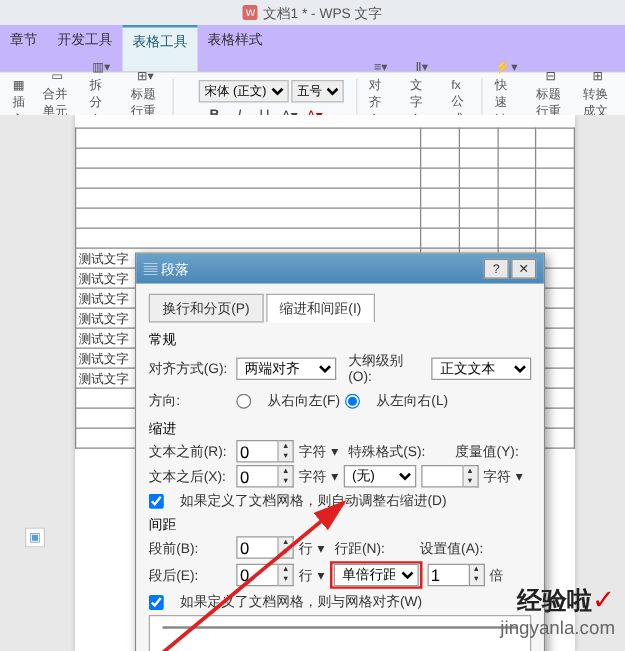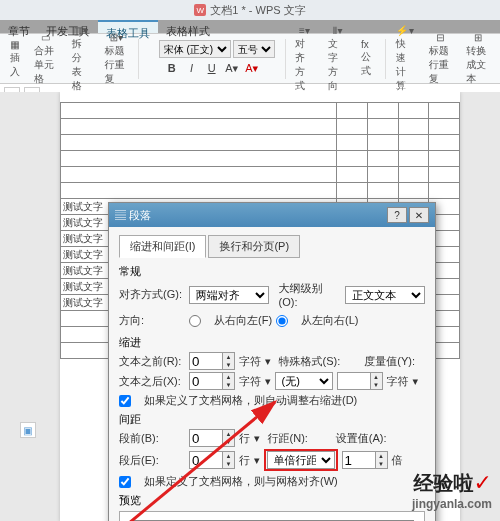--- a/index.html
+++ b/index.html
@@ -1,19 +1,19 @@
 <!DOCTYPE html>
 <html><head>
 <meta charset="utf-8">
 <style>
   * { box-sizing: border-box; margin: 0; padding: 0; }
   body { width: 500px; height: 521px; font-family: "Microsoft YaHei", sans-serif; font-size: 11px; background: #f0f0f0; overflow: hidden; position: relative; color: #333; }
   .topbar { background: #e8ecf0; height: 20px; display:flex; align-items:center; justify-content:center; font-size:11px; color:#555;}
   .topbar .wicon { width:12px; height:12px; background:#d66; color:#fff; display:inline-flex; align-items:center; justify-content:center; font-size:8px; margin-right:4px; border-radius:2px;}
-  .menubar { background:#a3a3a3; display:flex; height:14px; border-bottom:1px solid #ccc;}
+  .menubar { background:#c4b5fd; display:flex; height:38px; border-bottom:1px solid #ccc;}
   .menubar div { padding:4px 8px; font-size:11px; color:#333; }
   .menubar .active { background:#e6f2f6; border-top:2px solid #4a90c2; color:#1a5a7a;}
   .ribbon { background:#f7f9fa; height:50px; border-bottom:1px solid #ccc; display:flex; align-items:center; gap:6px; padding:0 6px;}
   .ribbon .grp { display:flex; flex-direction:column; align-items:center; font-size:10px; color:#555; gap:1px; padding:0 4px;}
   .ribbon .sep { width:1px; height:40px; background:#ddd; }
   .ribbon select { font-size:10px; height:18px; border:1px solid #bbb;}
   .ribbon .btn { width:18px; height:18px; display:inline-flex; align-items:center; justify-content:center; font-size:11px; color:#444;}
   .doc-area { position:absolute; top:92px; left:0; right:0; bottom:0; background:#e8e8e8; overflow:hidden;}
   .page { position:absolute; left:60px; top:0; width:400px; height:430px; background:#fff; box-shadow:0 0 4px rgba(0,0,0,0.2);}
   .page table { width:100%; border-collapse:collapse; margin-top:10px;}
@@ -36,21 +36,21 @@
   .spin .arrows span { flex:1; font-size:6px; text-align:center; line-height:8px;}
   .chk { display:flex; align-items:center; gap:13px; margin:3px 0;}
   .chk input { width:12px; height:12px;}
   .preview-box { border:1px solid #aaa; background:#fff; height:54px; margin:3px 0 6px 0; padding:6px 10px;}
   .preview-box .line { height:2px; background:#888; margin:2px 0;}
   .highlight-red { border:2px solid #e02020; padding:0 1px;}
   .arrow-svg { position:absolute; left:60px; top:300px; pointer-events:none;}
   .watermark { position:absolute; right:8px; bottom:10px; text-align:right;margin-left:47px; }
   .watermark .big { font-size:20px; font-weight:bold; color:#222;}
   .watermark .chk2 { color:#d00; font-size:22px;}
-  .watermark .sm { font-size:12px; color:#666;font-weight:bold;}
+  .watermark .sm { font-size:15px; color:#666;}
   .formula-bar { background:#fff; height:20px; border-bottom:1px solid #ccc; display:flex; align-items:center; padding:0 4px; gap:4px;}
   .formula-bar .fbtn { width:16px; height:14px; display:inline-flex; align-items:center; justify-content:center; border:1px solid #ccc; font-size:9px;}
   .page-indicator { position:absolute; left:20px; top:330px; width:16px; height:16px; background:#fff; border:1px solid #ccc; color:#5a9bd4; font-size:10px; display:flex; align-items:center; justify-content:center;}
 </style>
 </head>
 <body>
 
 <div class="topbar">
   <span class="wicon">W</span>
   <span>文档1 * - WPS 文字</span>
@@ -256,22 +256,22 @@
   <div class="dialog">
     <div class="titlebar">
       <span><span>▤ </span><span>段落</span></span>
       <span class="wbtns">
         <span class="wbtn">?</span>
         <span class="wbtn">✕</span>
       </span>
     </div>
     <div class="body">
       <div class="tabs">
+        <div class="tab">换行和分页(P)</div>
         <div class="tab active">缩进和间距(I)</div>
-        <div class="tab">换行和分页(P)</div>
       </div>
 
       <div class="section-label">常规</div>
       <div class="row">
         <span class="lbl">对齐方式(G):</span>
         <select style="width:80px"><option>两端对齐</option></select>
         <span style="margin-left:6px">大纲级别(O):</span>
         <select style="width:80px"><option>正文文本</option></select>
       </div>
       <div class="row">
@@ -364,21 +364,20 @@
               <span>▼</span>
             </span>
           </span>
         <span>倍</span>
       </div>
       <label class="chk">
           <input type="checkbox" checked="" style="">
           <span>如果定义了文档网格，则与网格对齐(W)</span>
         </label>
 
-      <div class="section-label">预览</div>
       <div class="preview-box">
         <div class="line"></div>
 
       </div>
 
     </div>
   </div>
 
   <svg class="arrow-svg" width="260" height="190">
     <defs>

